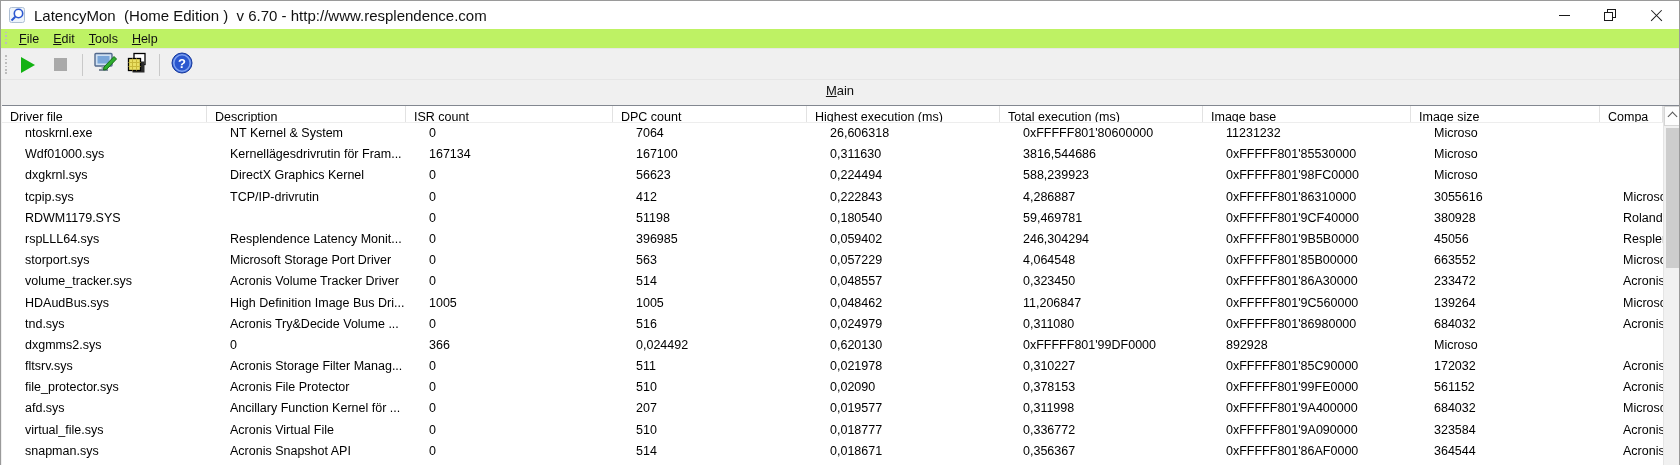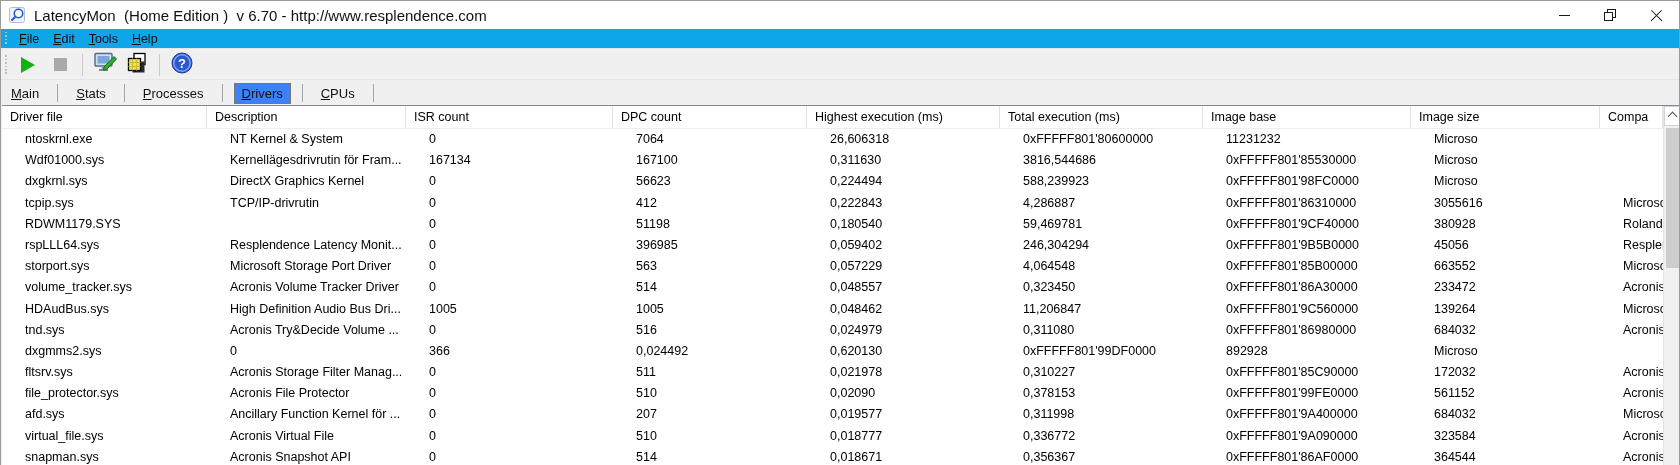--- a/index.html
+++ b/index.html
@@ -16,41 +16,41 @@
   .win-btn{width:46px;height:28px;display:flex;align-items:center;justify-content:center;background:#fff;}
   .glyph-min{width:11px;height:1px;background:#1a1a1a;}
   .glyph-restore{position:relative;width:13px;height:13px;}
   .glyph-restore .back{position:absolute;left:3px;top:0;width:9px;height:9px;border:1px solid #1a1a1a;}
   .glyph-restore .front{position:absolute;left:0;top:3px;width:9px;height:9px;border:1px solid #1a1a1a;background:#fff;}
   .glyph-close{position:relative;width:13px;height:13px;}
   .glyph-close::before,.glyph-close::after{content:"";position:absolute;left:-1px;top:6px;width:15px;height:1.3px;background:#1a1a1a;}
   .glyph-close::before{transform:rotate(45deg);}
   .glyph-close::after{transform:rotate(-45deg);}
   
-  .menubar{position:absolute;left:0;top:28px;width:100%;height:20px;background:#0ea5e9;display:flex;align-items:center;border-bottom:1px solid #e6e6e6;}
+  .menubar{position:absolute;left:0;top:28px;width:100%;height:20px;background:#bef264;display:flex;align-items:center;border-bottom:1px solid #e6e6e6;}
   .gripper{width:3px;height:14px;margin:0 5px 0 3px;background-image:repeating-linear-gradient(to bottom,#bdbdbd 0 1.5px,transparent 1.5px 3.5px);background-size:2px 100%;background-repeat:no-repeat;background-position:center;}
   .menu-item{font-size:12.5px;color:#111;padding:2px 7px;cursor:default;}
   .ac{text-decoration:underline;}
   
   .toolbar{position:absolute;left:0;top:49px;width:100%;height:30px;background:#f0f0f0;display:flex;align-items:center;border-bottom:1px solid #e6e6e6;}
   .toolbar .gripper{height:20px;}
   .tb-btn{width:30px;height:26px;display:flex;align-items:center;justify-content:center;background:transparent;border:none;padding:0;margin:0 1px;}
   .tb-sep{width:1px;height:22px;background:#c9c9c9;margin:0 6px;}
   .i-play{width:0;height:0;border-top:8px solid transparent;border-bottom:8px solid transparent;border-left:14px solid #12b212;}
   .i-stop{width:13px;height:13px;background:#a9a9a9;}
   
-  .tabbar{position:absolute;left:0;top:80px;width:100%;height:24px;background:#f0f0f0;display:flex;align-items:center;}
+  .tabbar{position:absolute;left:0;top:80px;width:100%;height:24px;background:#f0f0f0;display:flex;align-items:center;flex-direction:column;}
   .tab{font-size:13px;color:#111;padding:2px 7px;margin:0 3px;cursor:default;}
   .tab.selected{border:1px solid #767676;background:#3b82f6;}
   .tab-sep{width:1px;height:18px;background:#a6a6a6;margin:0 8px;}
   
   .listview{position:absolute;left:1px;top:104px;width:1678px;height:361px;background:#ffffff;border-top:1px solid #828790;}
   .lv-grid{position:absolute;left:0;top:0;width:1661px;}
   .lv-row,.lv-header{display:grid;grid-template-columns:205px 199px 207px 194px 193px 203px 208px 189px minmax(0,1fr);}
-  .lv-header{height:23px;line-height:22px;background:#fff;border-bottom:1px solid #ededed;}
+  .lv-header{height:17px;line-height:22px;background:#fff;border-bottom:1px solid #ededed;}
   .lv-header .c{border-right:1px solid #e2e2e2;}
   .lv-row{height:21.2px;line-height:21.2px;background:#fff;margin-left:15px;}
   .c{font-size:12.5px;color:#000;padding-left:8px;white-space:nowrap;overflow:hidden;}
   
   .vscroll{position:absolute;right:0;top:0;width:17px;height:361px;background:#f1f1f1;border-left:1px solid #e4e4e4;}
   .sb-up{width:16px;height:20px;background:#fdfdfd;border:1px solid #d5d5d5;display:flex;align-items:flex-start;justify-content:center;}
   .chev{width:7px;height:7px;border-left:1.6px solid #555;border-top:1.6px solid #555;transform:rotate(45deg);margin-top:6px;}
   .sb-thumb{position:absolute;left:2px;top:22px;width:13px;height:140px;background:#cdcdcd;}
 </style>
 </head>
@@ -232,21 +232,21 @@
             <div class="c">0</div>
             <div class="c">514</div>
             <div class="c">0,048557</div>
             <div class="c">0,323450</div>
             <div class="c">0xFFFFF801'86A30000</div>
             <div class="c">233472</div>
             <div class="c">Acronis</div>
           </div>
           <div class="lv-row">
             <div class="c">HDAudBus.sys</div>
-            <div class="c">High Definition Audio Bus Dri...</div>
+            <div class="c">High Definition Image Bus Dri...</div>
             <div class="c">1005</div>
             <div class="c">1005</div>
             <div class="c">0,048462</div>
             <div class="c">11,206847</div>
             <div class="c">0xFFFFF801'9C560000</div>
             <div class="c">139264</div>
             <div class="c">Microso</div>
           </div>
           <div class="lv-row">
             <div class="c">tnd.sys</div>

